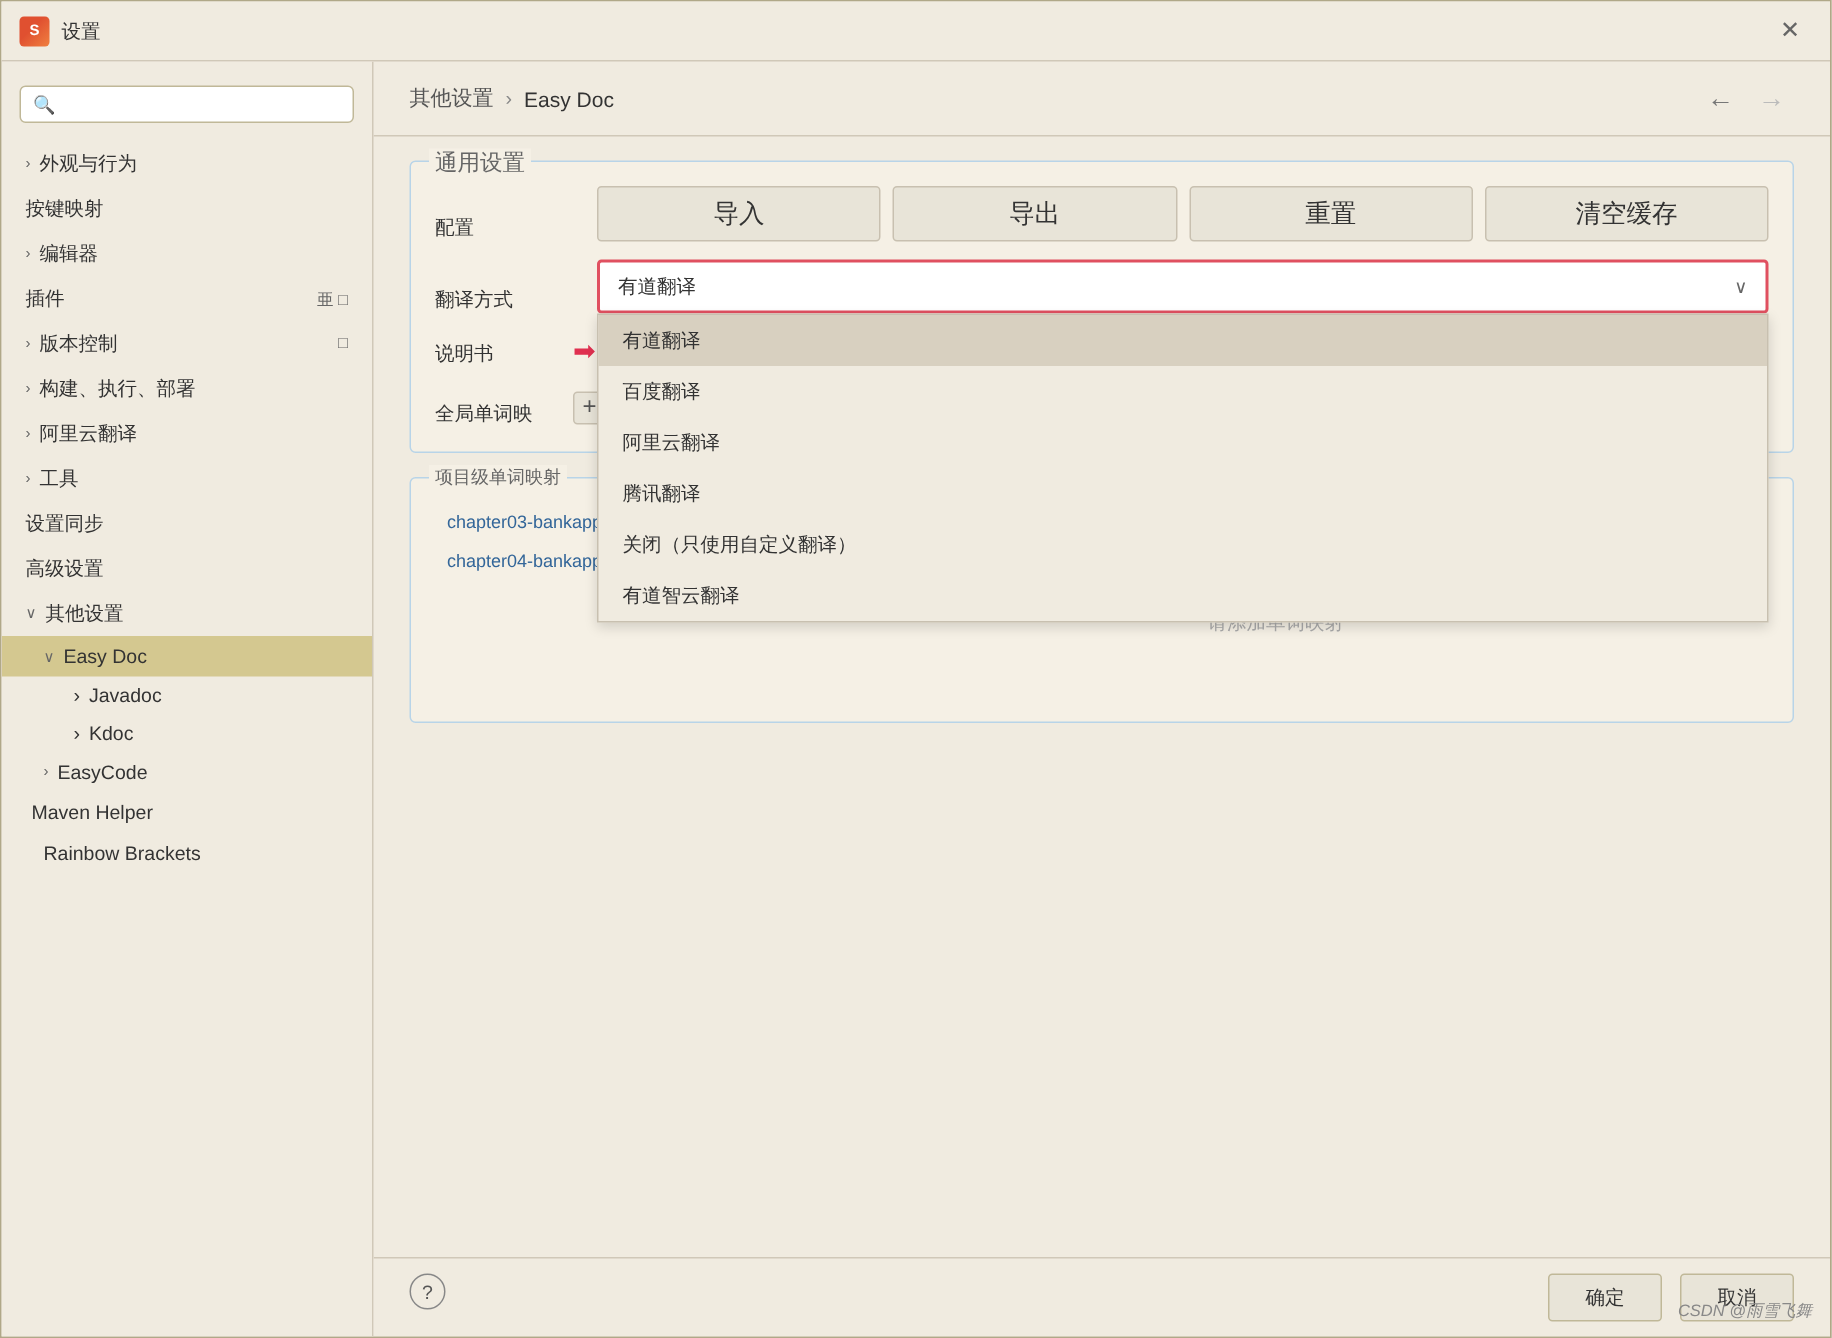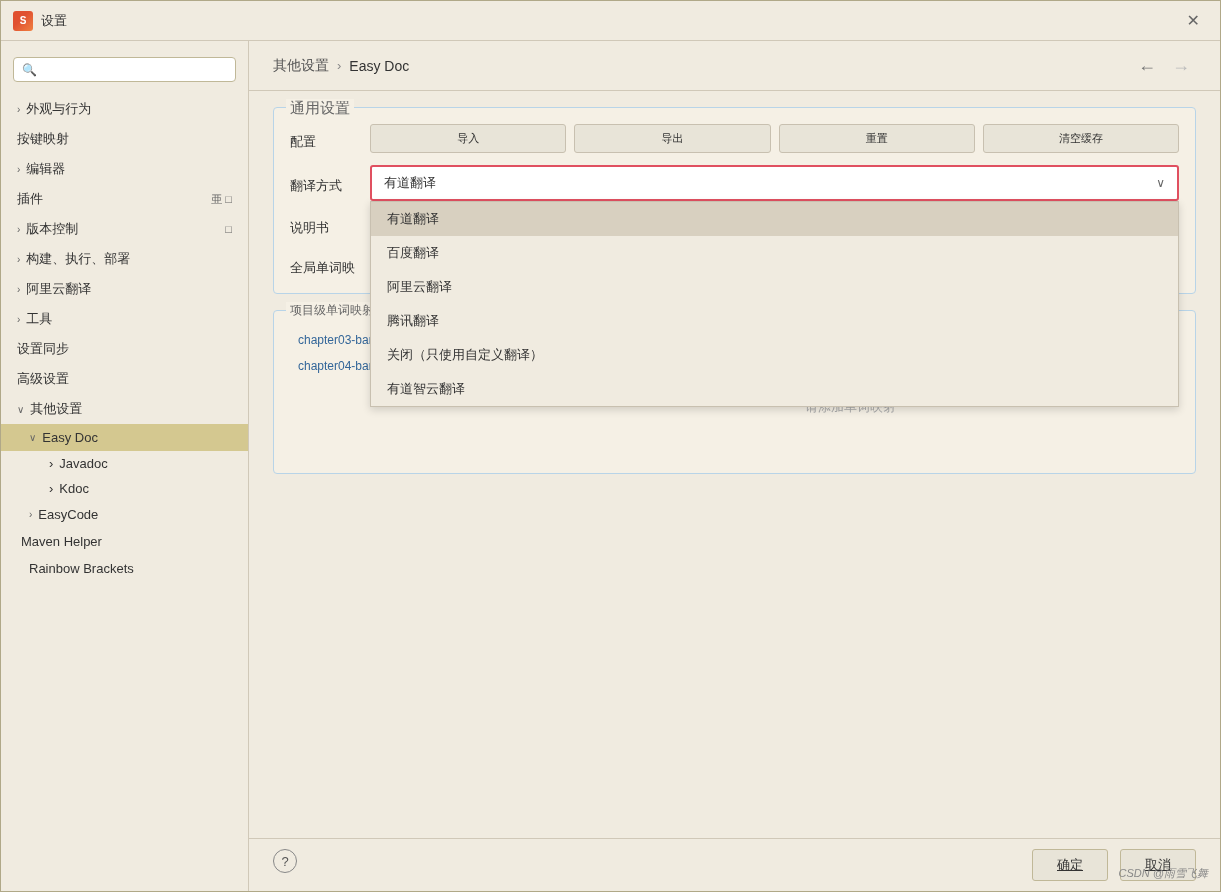--- a/index.html
+++ b/index.html
@@ -211,23 +211,23 @@
       top: -9px;
       left: 12px;
       background: #f5f0e5;
       padding: 0 4px;
       font-size: 15px;
       color: #666;
     }
 
     .setting-row {
       display: flex;
-      align-items: center;
+      align-items: flex-end;
       margin-bottom: 12px;
-      gap: 0;
+      gap: 28px;
     }
 
     .setting-row:last-child { margin-bottom: 0; }
 
     .setting-label {
       width: 80px;
       font-size: 13px;
       color: #333;
       padding-top: 6px;
       flex-shrink: 0;
@@ -239,21 +239,21 @@
       gap: 8px;
     }
 
     .config-btn {
       flex: 1;
       padding: 6px 28px;
       background: #e8e4d8;
       border: 1px solid #c8c0b0;
       border-radius: 3px;
       cursor: pointer;
-      font-size: 11px;
+      font-size: 17px;
       color: #333;
       text-align: center;
     }
 
     
     .translation-container {
       flex: 1;
       position: relative;
     }
 
@@ -431,21 +431,20 @@
     }
 
     .action-btn {
       padding: 6px 24px;
       border: 1px solid #c0b898;
       border-radius: 3px;
       cursor: pointer;
       font-size: 13px;
       background: #e8e4d8;
       color: #333;
-      text-decoration: underline;
     }
 
     .action-btn.primary {
       background: #e8e4d8;
     }
 
     .csdn-watermark {
       position: absolute;
       bottom: 10px;
       right: 12px;

